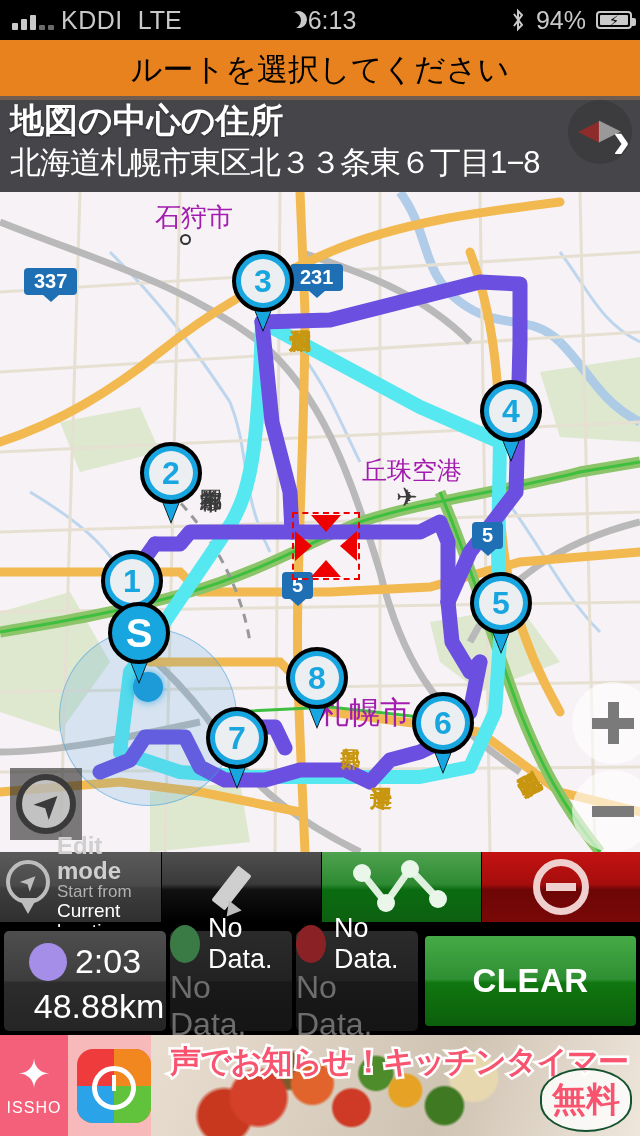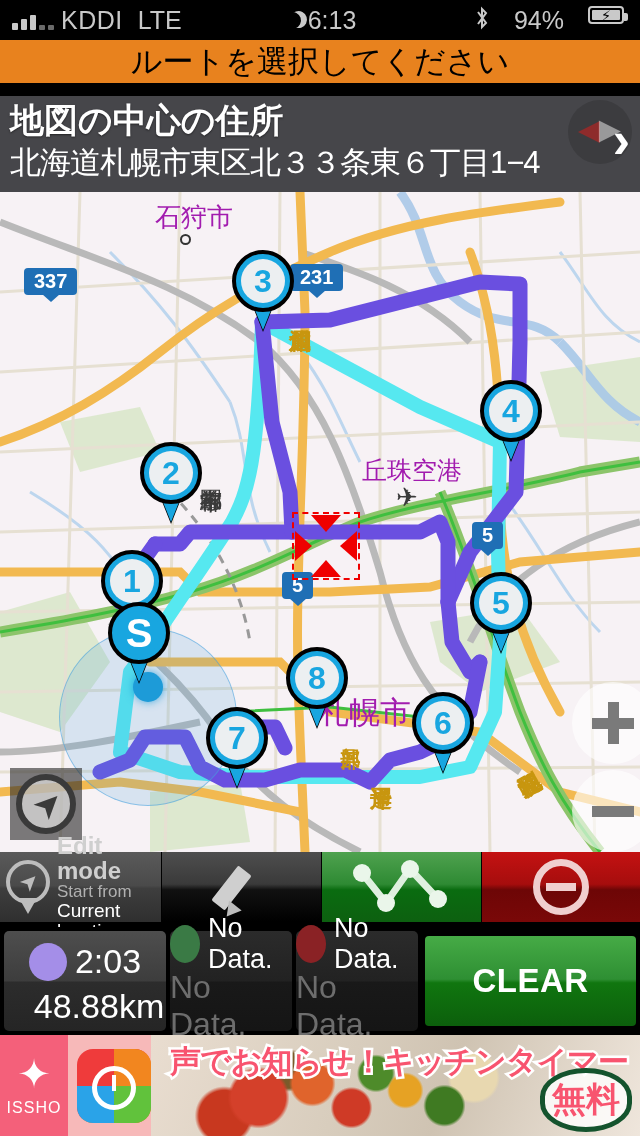--- a/index.html
+++ b/index.html
@@ -18,34 +18,34 @@
   .sig i:nth-child(4){ height:5px; background:#6a6a6a; }
   .sig i:nth-child(5){ height:5px; background:#6a6a6a; }
   .carrier{ font-size:25px; letter-spacing:.5px; }
   .lte{ font-size:25px; margin-left:8px; }
   .sb-center{ position:absolute; left:0; right:0; display:flex;
     justify-content:center; align-items:center; gap:7px; }
   .moon{ width:17px; height:17px; border-radius:50%;
     box-shadow: 6px 1px 0 0 #c9c9c9; background:transparent;
     transform:rotate(-18deg); }
   .clock{ font-size:25px; }
-  .sb-right{ margin-left:auto; display:flex; align-items:flex-start; gap:24px;
-    padding-right:16px; }
+  .sb-right{ margin-left:auto; display:flex; align-items:center; gap:10px;
+    padding-right:8px; }
   .loc-arrow{ width:0;height:0; }
   .batt-pct{ font-size:25px; }
   .batt{ position:relative; width:36px; height:18px; border:2px solid #c9c9c9;
     border-radius:4px; }
   .batt:after{ content:""; position:absolute; right:-6px; top:5px; width:4px;
     height:8px; background:#c9c9c9; border-radius:0 2px 2px 0; }
   .batt-fill{ position:absolute; inset:2px; background:#c9c9c9; border-radius:1px; }
   .bolt{ position:absolute; left:50%; top:50%; transform:translate(-50%,-50%);
     color:#000; font-size:15px; font-weight:bold; line-height:1; }
 
   
-  .titlebar{ position:absolute; left:0; top:40px; width:640px; height:43px;
+  .titlebar{ position:absolute; left:0; top:40px; width:640px; height:60px;
     background:#e8821e; display:flex; align-items:center; justify-content:center; }
   .titlebar span{ color:#000; font-size:31px; font-weight:500; }
 
   
   .addrpanel{ position:absolute; left:0; top:96px; width:640px; height:96px;
     background:rgba(85,85,90,.82); overflow:hidden; }
   .addr-label{ position:absolute; left:10px; top:2px; color:#fff; font-size:34px;
     font-weight:600; text-shadow:0 1px 2px rgba(0,0,0,.5); }
   .addr-value{ position:absolute; left:10px; top:46px; color:#fff; font-size:31px;
     font-weight:400; letter-spacing:-1px; }
@@ -227,21 +227,21 @@
       radial-gradient(circle at 60% 70%, #3f7a22 0 6%, transparent 7%),
       radial-gradient(circle at 28% 35%, #7a5a2a 0 5%, transparent 6%),
       radial-gradient(circle at 15% 80%, #c8381f 0 6%, transparent 7%),
       radial-gradient(circle at 66% 42%, #e8d8b0 0 7%, transparent 8%),
       linear-gradient(110deg,#e9ddd0 0%,#d8cdbd 40%,#cfc3b2 60%,#efe6dc 100%); }
   .ad-text{ position:absolute; left:170px; top:6px; color:#f8546f;
     font-size:31px; font-weight:bold; letter-spacing:-1px;
     -webkit-text-stroke:5px #fff; paint-order:stroke fill; white-space:nowrap; }
   .ad-free{ position:absolute; right:8px; bottom:4px; width:92px; height:64px;
     border-radius:50%/45%; background:rgba(255,255,255,.8);
-    border:5px solid #14532d; display:flex; align-items:center;
+    border:2px solid #14532d; display:flex; align-items:center;
     justify-content:center; color:#f8546f; font-size:34px; font-weight:bold; }
 </style>
 </head>
 <body>
 
 <div class="statusbar">
   <div class="sb-left">
     <span class="sig">
       <i></i>
         <i></i>
@@ -270,21 +270,21 @@
     </span>
   </div>
 </div>
 
 <div class="titlebar">
   <span>ルートを選択してください</span>
 </div>
 
 <div class="addrpanel">
   <div class="addr-label">地図の中心の住所</div>
-  <div class="addr-value">北海道札幌市東区北３３条東６丁目1−4</div>
+  <div class="addr-value">北海道札幌市東区北３３条東６丁目1−8</div>
   <div class="compass"></div>
   <div class="chevron">›</div>
 </div>
 
 <div class="map">
 
   <svg width="640" height="660">
     <rect x="0" y="0" width="640" height="660" fill="#f7f2f5"></rect>
 
     <g fill="#d8e6c8" opacity=".85">

